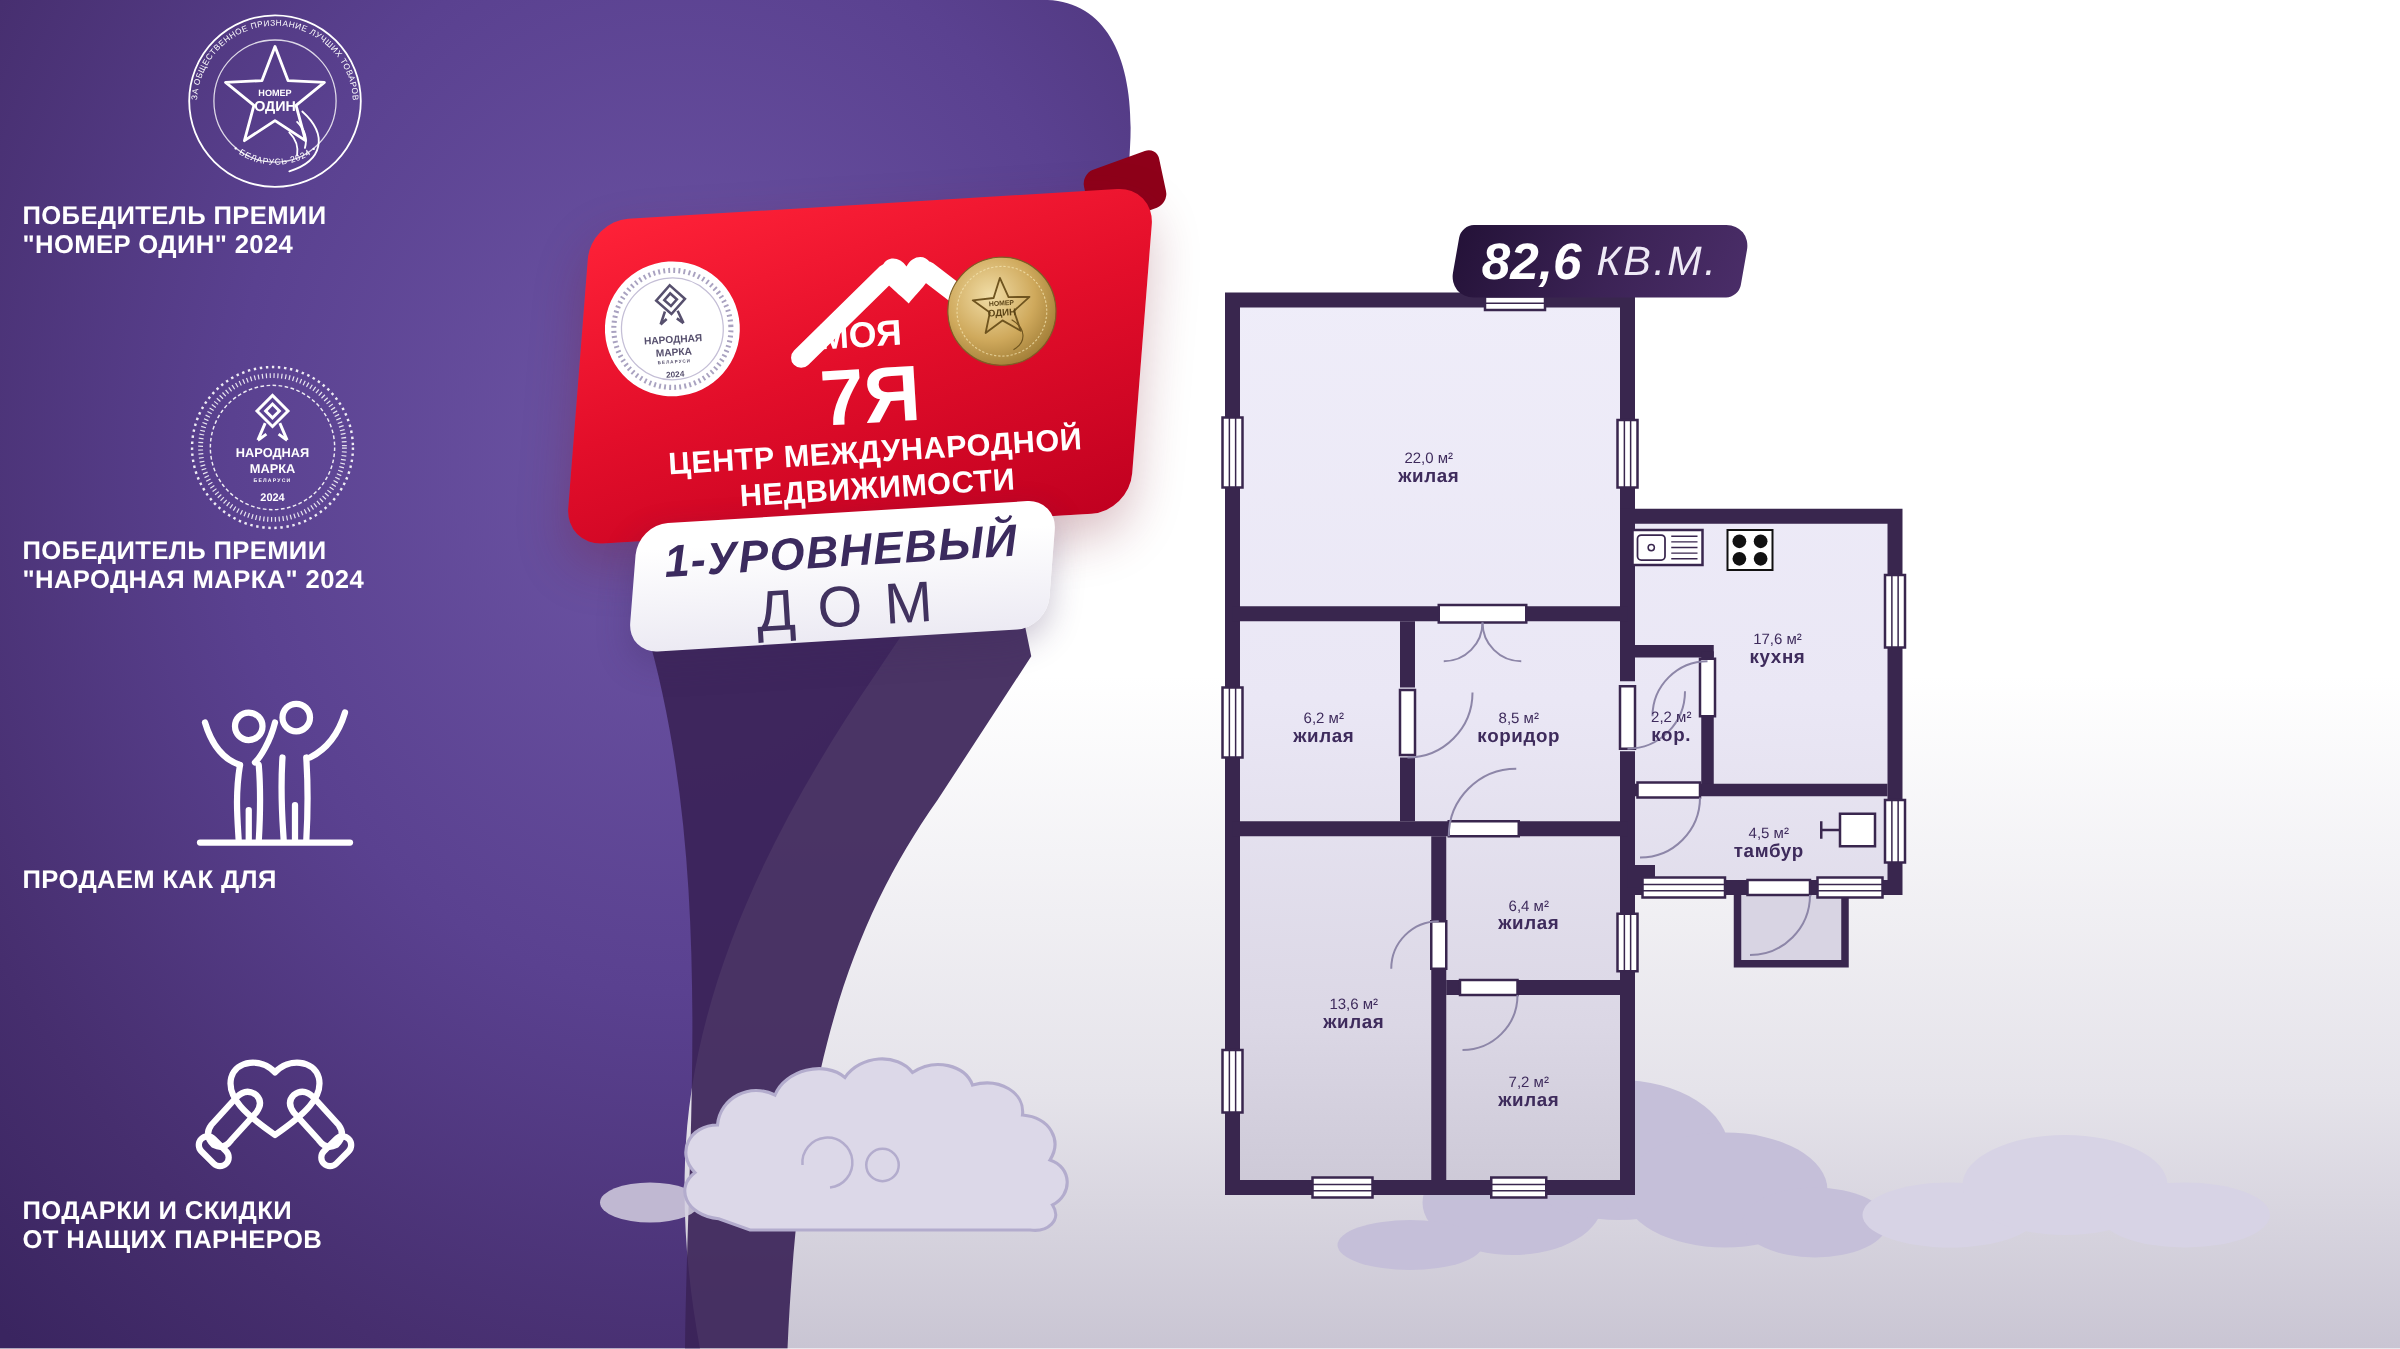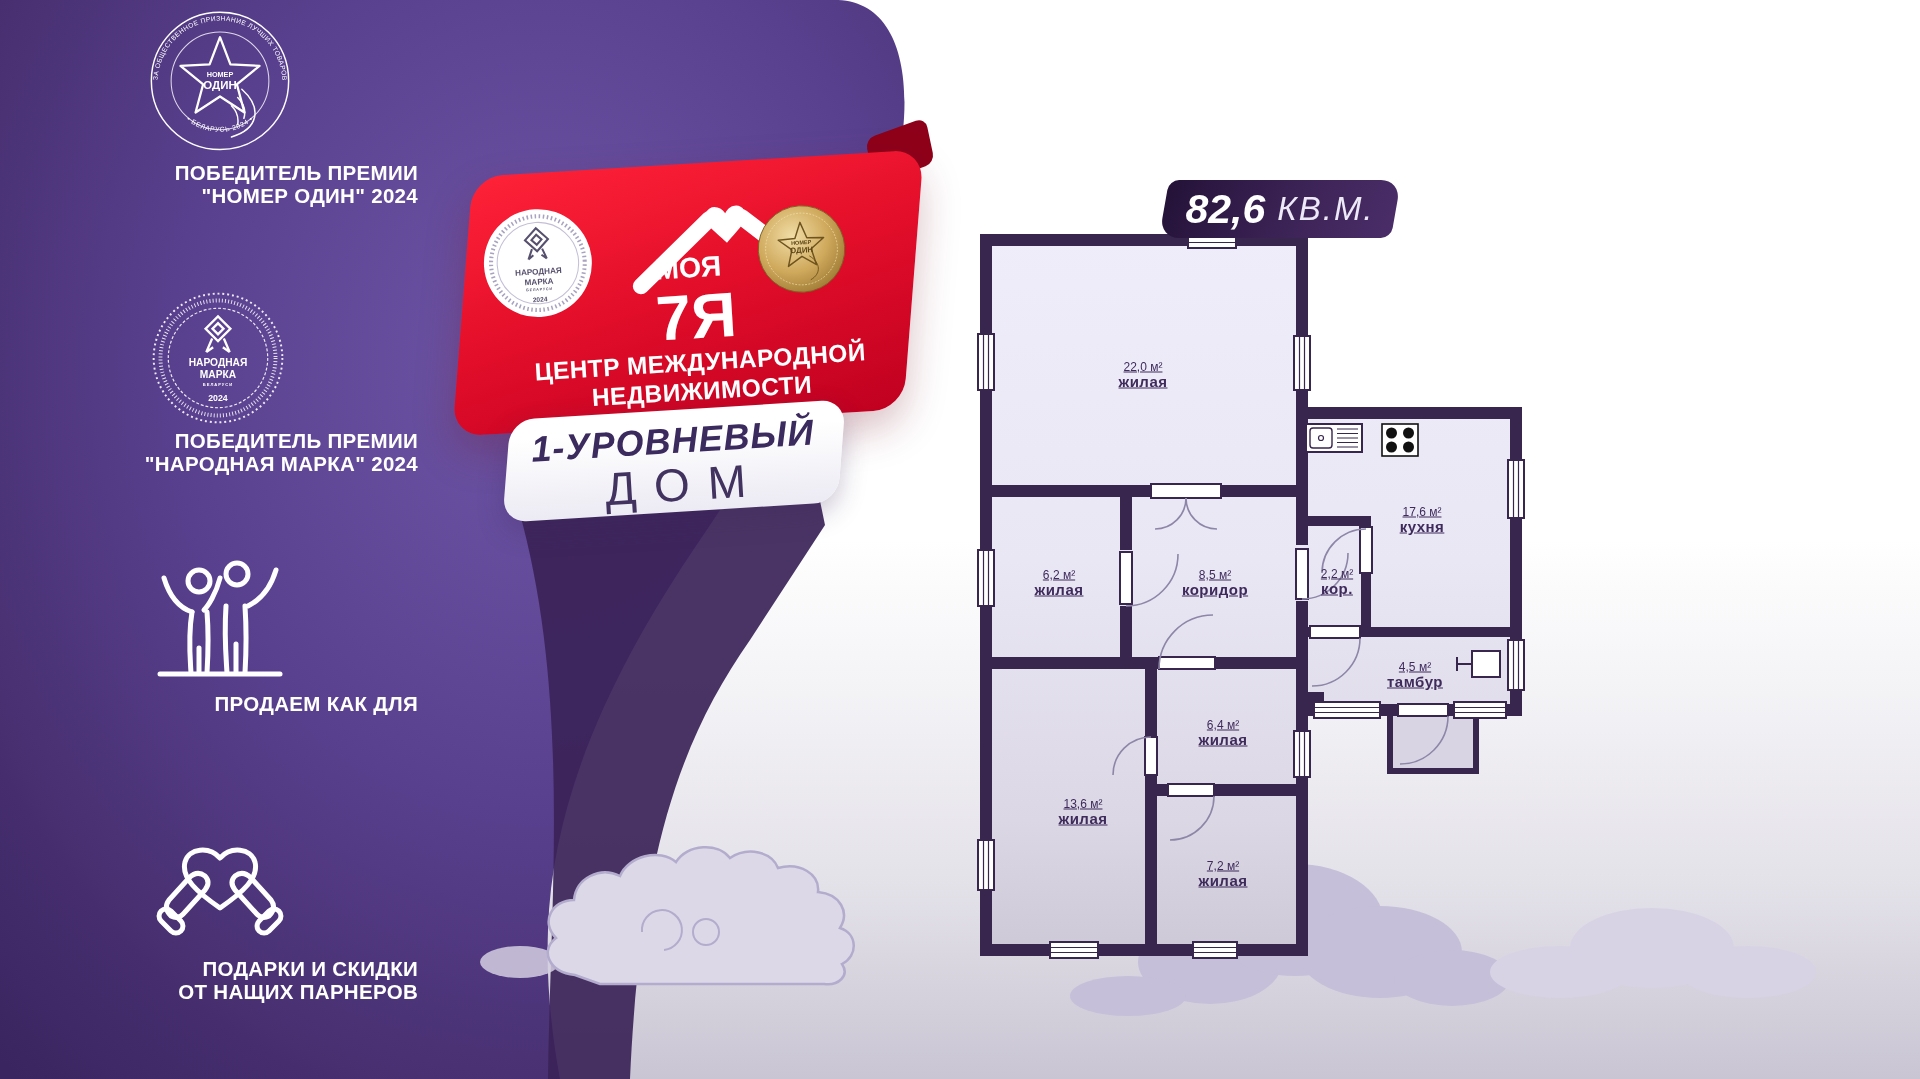--- a/index.html
+++ b/index.html
@@ -6,21 +6,21 @@
   #stage{position:relative;width:1920px;height:1079px;overflow:hidden;
          font-family:"Liberation Sans",sans-serif;background:#ffffff;}
   
   .fade{position:absolute;left:0;top:540px;right:0;height:539px;z-index:1;
         background:linear-gradient(180deg,rgba(203,199,213,0) 0%,rgba(203,199,213,.5) 62%,#c9c5d3 100%);}
   .bgsvg{position:absolute;left:0;top:0;z-index:2;}
   .cloudsvg{position:absolute;left:0;top:0;z-index:3;}
   
   .left-panel{position:absolute;left:0;top:0;width:440px;height:1079px;z-index:4;color:#fff;}
   .lp-item{position:absolute;}
-  .lp-cap{position:absolute;left:18px;width:400px;text-align:right;font-weight:800;
+  .lp-cap{position:absolute;left:18px;width:400px;text-align:left;font-weight:800;
           font-size:20.5px;line-height:23px;letter-spacing:.3px;color:#fff;}
   
   .fold{position:absolute;left:868px;top:128px;width:64px;height:46px;background:#8e0019;
         border-radius:10px;transform:rotate(-20deg) skewX(-8deg);z-index:4;}
   .ribbon{position:absolute;left:462px;top:164px;width:452px;height:258px;z-index:5;
           transform:rotate(-3.5deg) skewX(-8deg);border-radius:30px;
           background:linear-gradient(165deg,#ff2238 0%,#e30e2a 48%,#c00020 100%);
           box-shadow:0 18px 40px rgba(120,20,40,.28);}
   .ribbon-inner{position:absolute;inset:0;transform:skewX(8deg);}
   .seal{position:absolute;left:22px;top:34px;}
@@ -41,21 +41,21 @@
             transform:skewX(-10deg);border-radius:10px 20px 10px 20px;
             background:linear-gradient(105deg,#241238 0%,#3c2356 55%,#4a2d68 100%);}
   .area-tag-inner{position:absolute;inset:0;transform:skewX(10deg);display:flex;
                   align-items:center;justify-content:center;gap:12px;color:#fff;font-style:italic;}
   .area-num{font-size:41px;font-weight:800;}
   .area-unit{font-size:33px;font-weight:300;letter-spacing:2px;color:#eee9f6;}
   
   .plan{position:absolute;left:975px;top:228px;width:560px;height:740px;z-index:4;}
   .plan-svg{position:absolute;left:0;top:0;}
   .room-label{position:absolute;transform:translate(-50%,-50%);text-align:center;
-              color:#3e2b5c;white-space:nowrap;text-decoration:underline;}
+              color:#3e2b5c;white-space:nowrap;}
   .ra{font-size:12px;line-height:13px;}
   .rn{font-size:15px;font-weight:800;line-height:16px;letter-spacing:.5px;}
 </style>
 </head>
 <body>
 
 <div id="stage">
 
   <div class="fade"></div>
 

